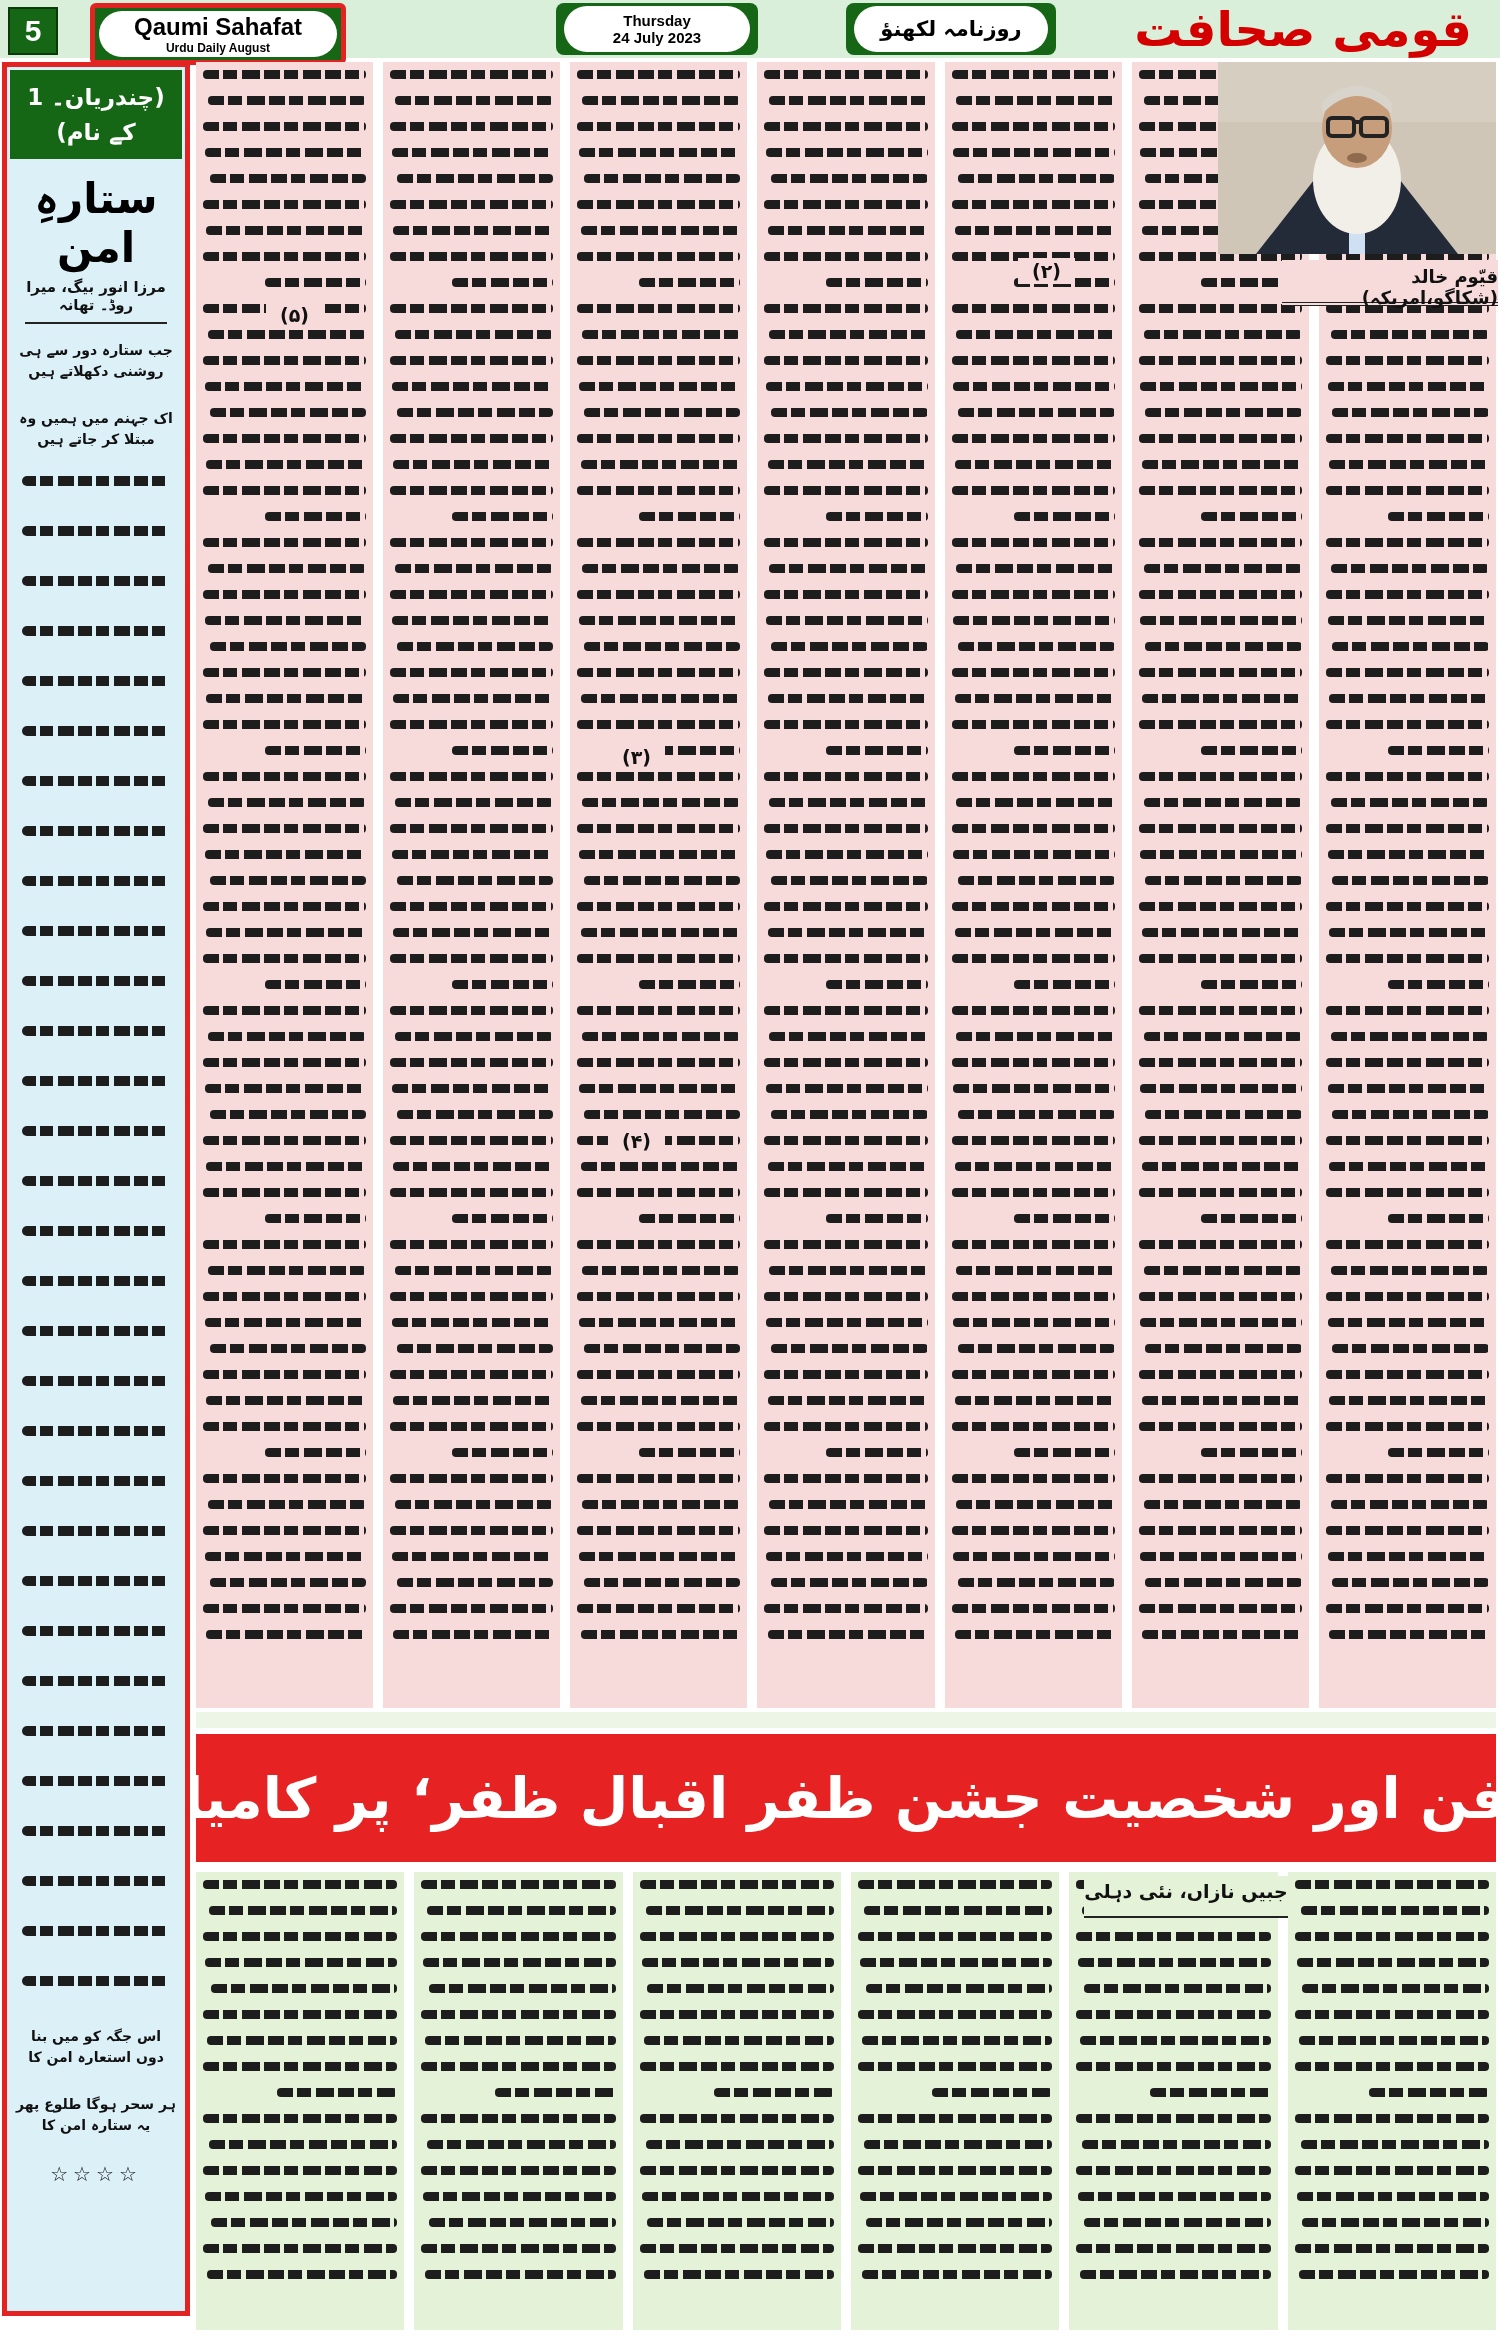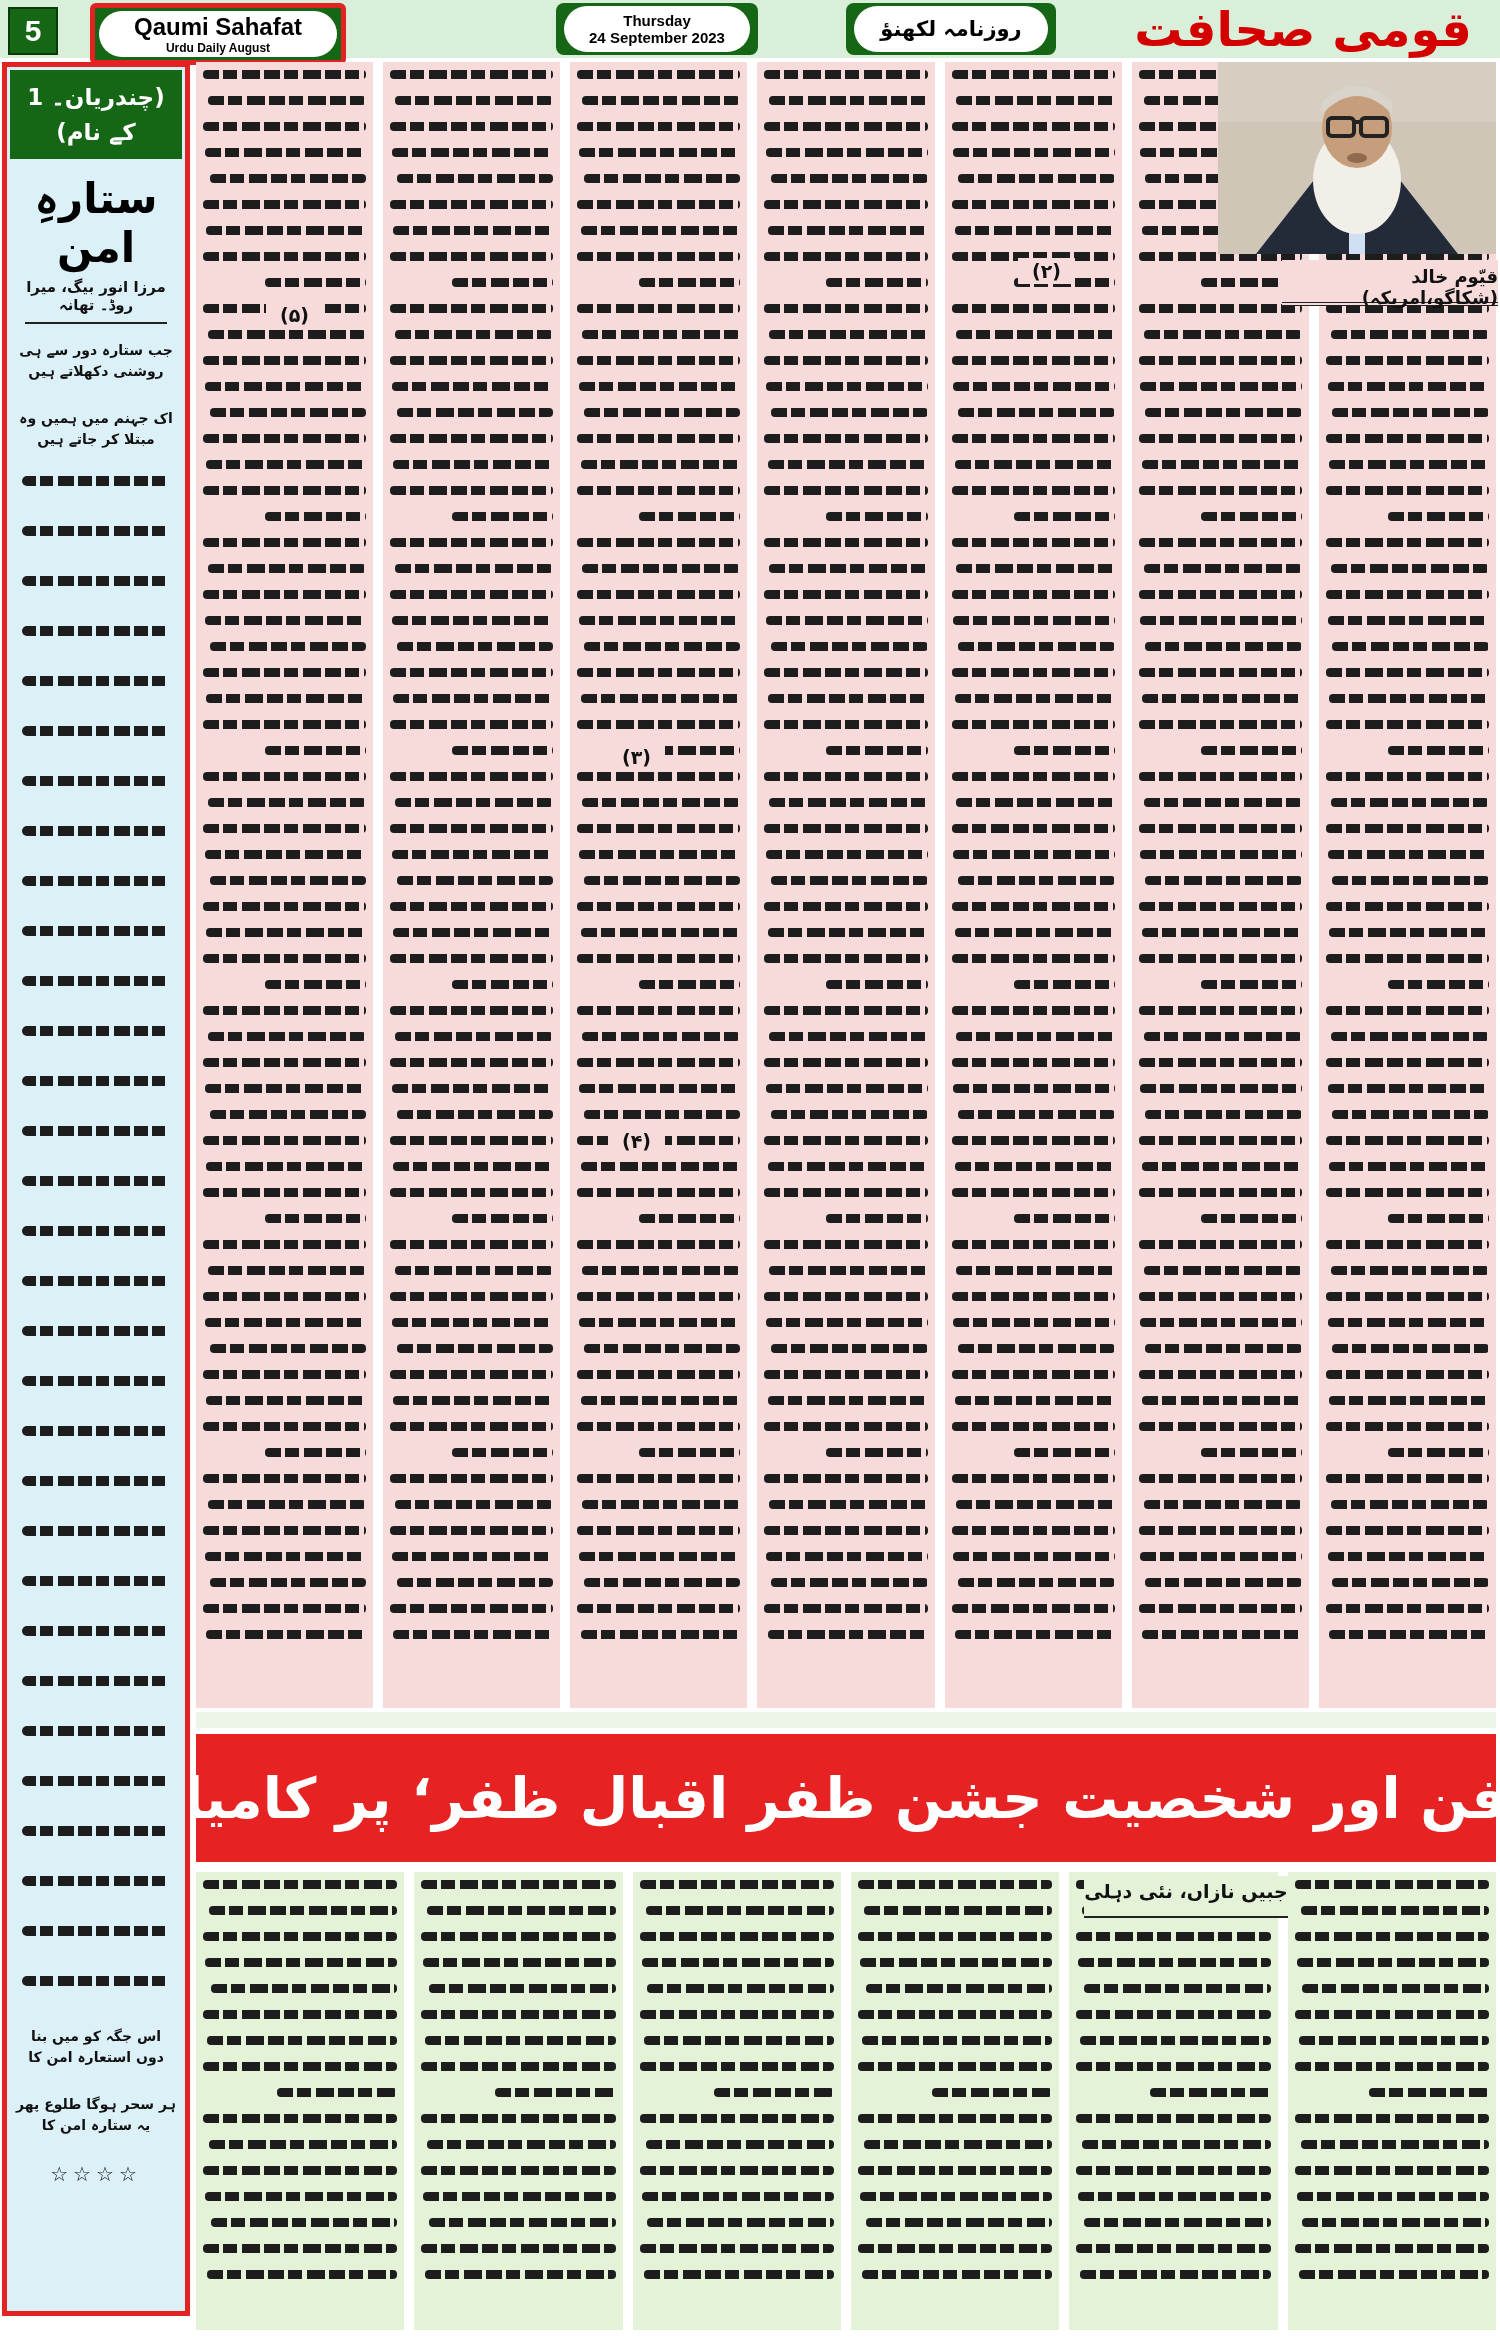--- a/index.html
+++ b/index.html
@@ -64,21 +64,21 @@
     <div id="pagenum" class="abs">5</div>
     <div id="masthead" class="abs hdrbox">
       <div class="stadium">
         <span class="mh-title">Qaumi Sahafat</span>
         <span class="mh-sub">Urdu Daily August</span>
       </div>
     </div>
     <div id="datebox" class="abs hdrbox">
       <div class="stadium">
         <span class="dt">Thursday</span>
-        <span class="dt">24 September 2023</span>
+        <span class="dt">24 July 2023</span>
       </div>
     </div>
     <div id="edition" class="abs hdrbox">
       <div class="stadium">
         <span class="ed-txt">روزنامہ لکھنؤ</span>
       </div>
     </div>
     <div id="calligraphy" class="abs">قومی صحافت</div>
   </div>
 

